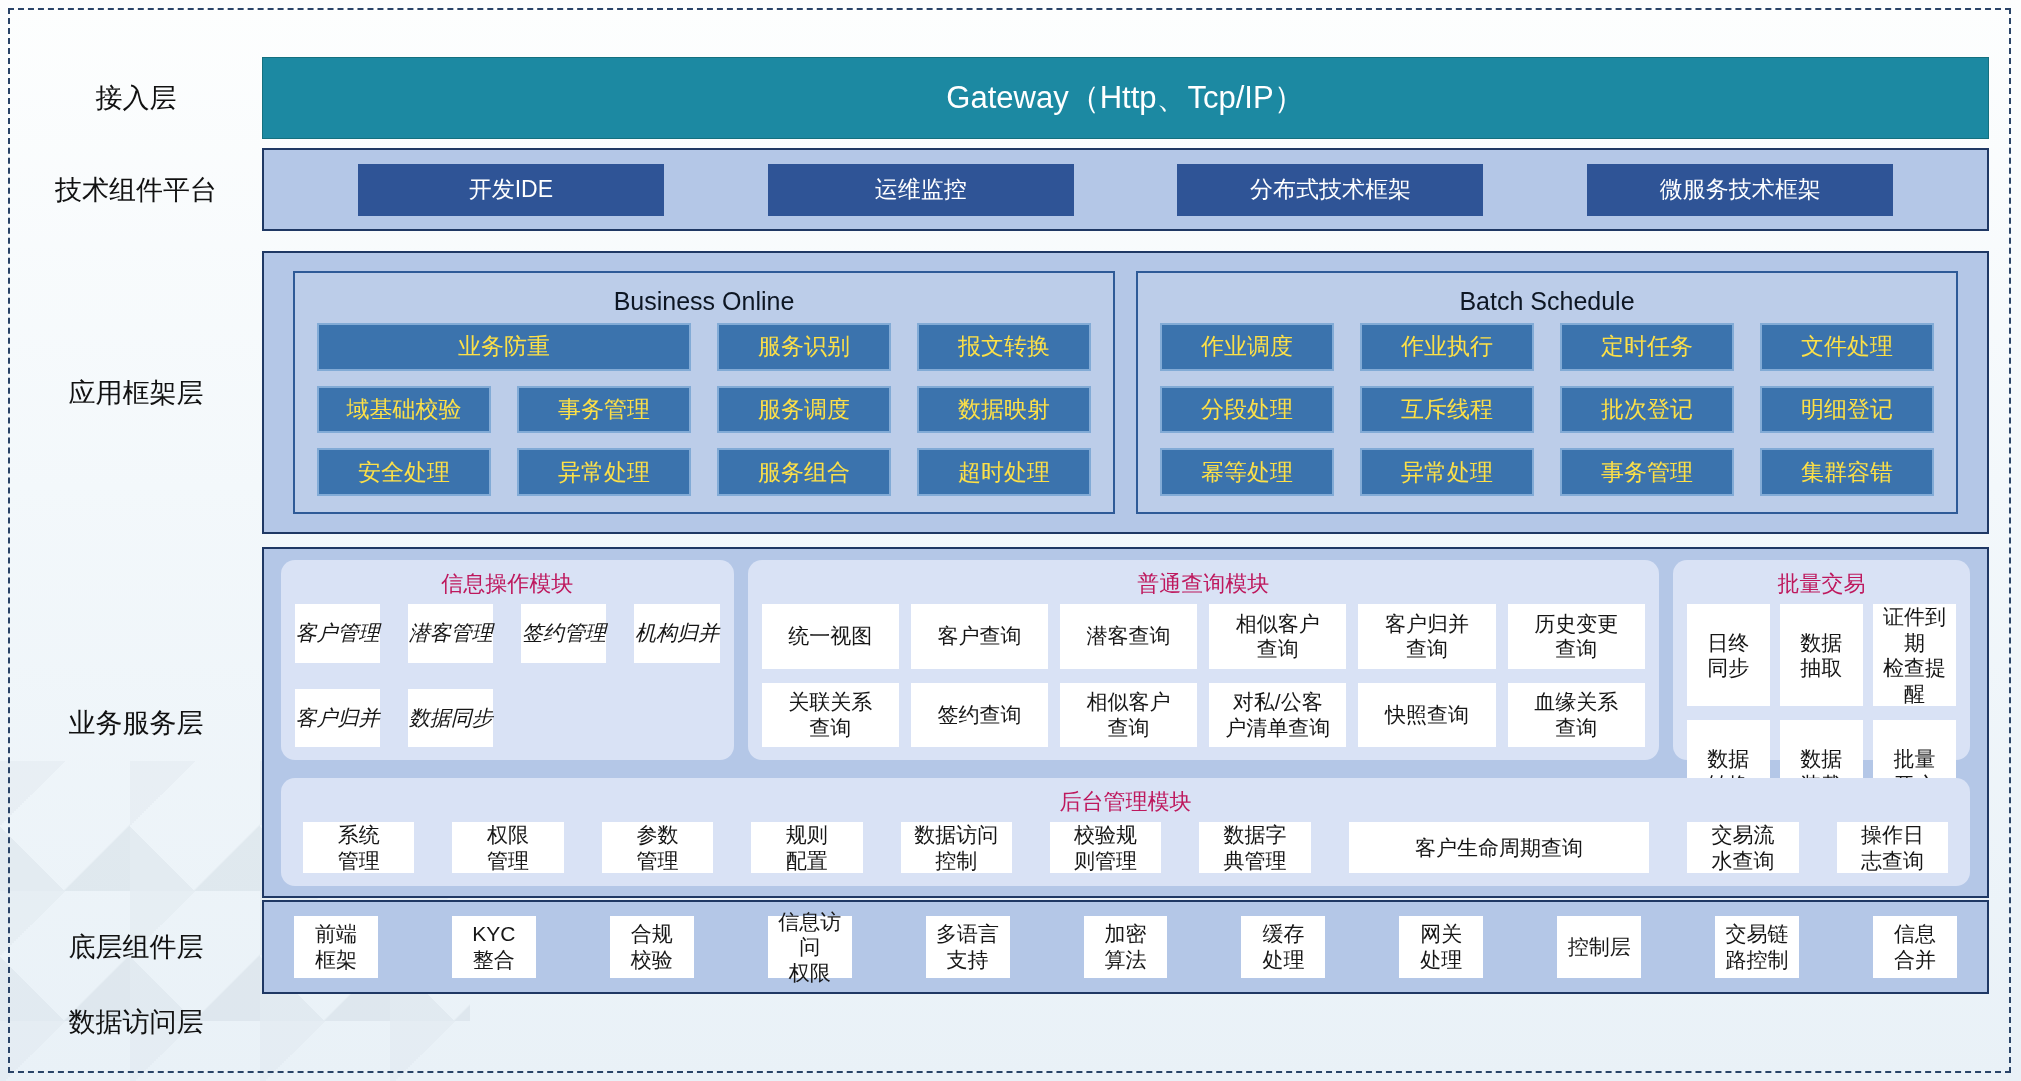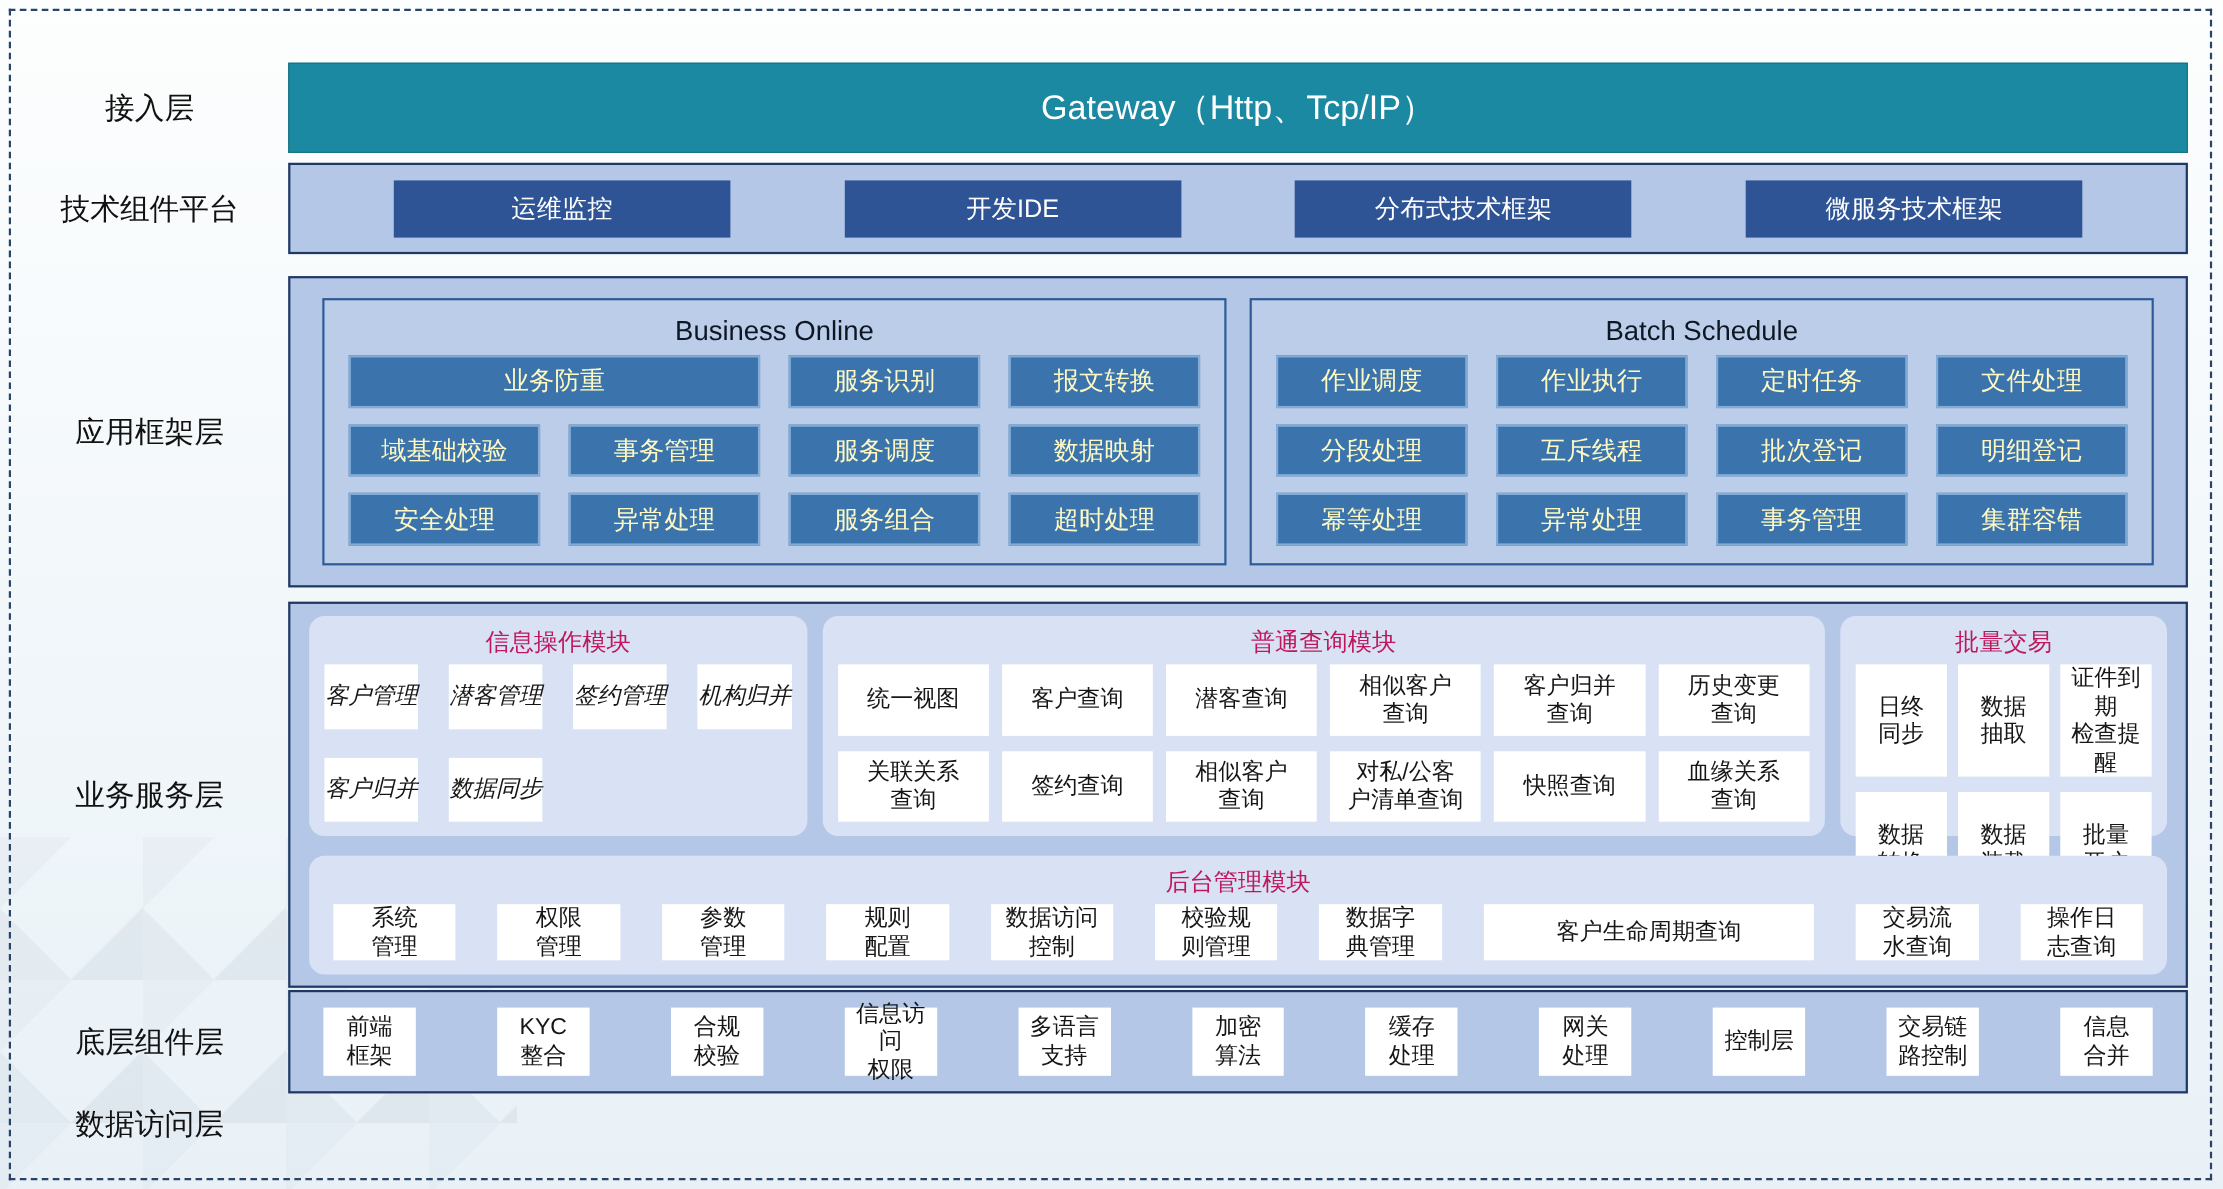--- a/index.html
+++ b/index.html
@@ -36,21 +36,21 @@
   .row-tech{margin-bottom:20px;}
 
   
   .appframe-panel{height:283px;background:#b4c7e7;border:2px solid #1f3864;box-sizing:border-box;
                   display:flex;gap:21px;padding:18px 29px;}
   .subbox{flex:1;min-width:0;border:2px solid #2e5a97;background:#bccde9;box-sizing:border-box;
           display:flex;flex-direction:column;padding:6px 22px 16px;}
   .subbox-title{height:44px;line-height:44px;text-align:center;font-size:25px;color:#0d1623;}
   .subbox-grid{flex:1;display:grid;grid-template-columns:repeat(4,1fr);grid-auto-rows:1fr;
                gap:15px 26px;}
-  .sbtn{background:#3b73ad;border:2px solid #82abd6;box-sizing:border-box;color:#fef9c3;
+  .sbtn{background:#3b73ad;border:2px solid #82abd6;box-sizing:border-box;color:#fde047;
         font-size:23px;display:flex;align-items:center;justify-content:center;text-align:center;}
   .span2{grid-column:span 2;}
   .row-appframe{margin-bottom:13px;}
 
   
   .bizsvc-panel{height:351px;background:#b4c7e7;border:2px solid #1f3864;box-sizing:border-box;
                 display:flex;flex-direction:column;padding:11px 17px;}
   .bs-top{height:200px;display:flex;gap:14px;margin-bottom:18px;}
   .module{background:#d9e2f5;border-radius:14px;display:flex;flex-direction:column;
           padding:4px 14px 13px;box-sizing:border-box;}
@@ -89,22 +89,22 @@
       <div class="layer-label">接入层</div>
       <div class="layer-content">
         <div class="teal-bar">Gateway（Http、Tcp/IP）</div>
       </div>
     </div>
 
     <div class="layer-row row-tech">
       <div class="layer-label">技术组件平台</div>
       <div class="layer-content">
         <div class="tech-panel">
+            <div class="tech-btn">开发IDE</div>
             <div class="tech-btn">运维监控</div>
-            <div class="tech-btn">开发IDE</div>
             <div class="tech-btn">分布式技术框架</div>
             <div class="tech-btn">微服务技术框架</div>
           </div>
       </div>
     </div>
 
     <div class="layer-row row-appframe">
       <div class="layer-label">应用框架层</div>
       <div class="layer-content">
         <div class="appframe-panel">

